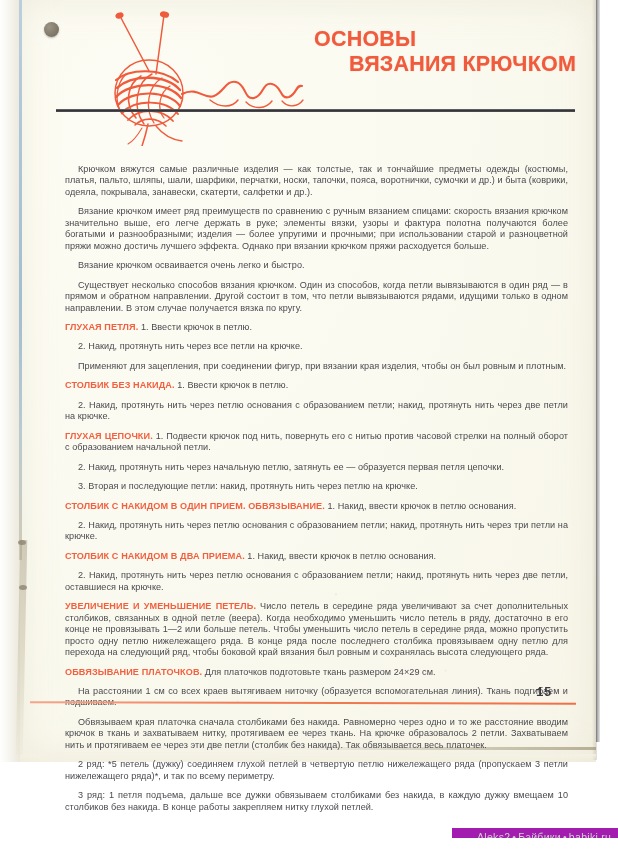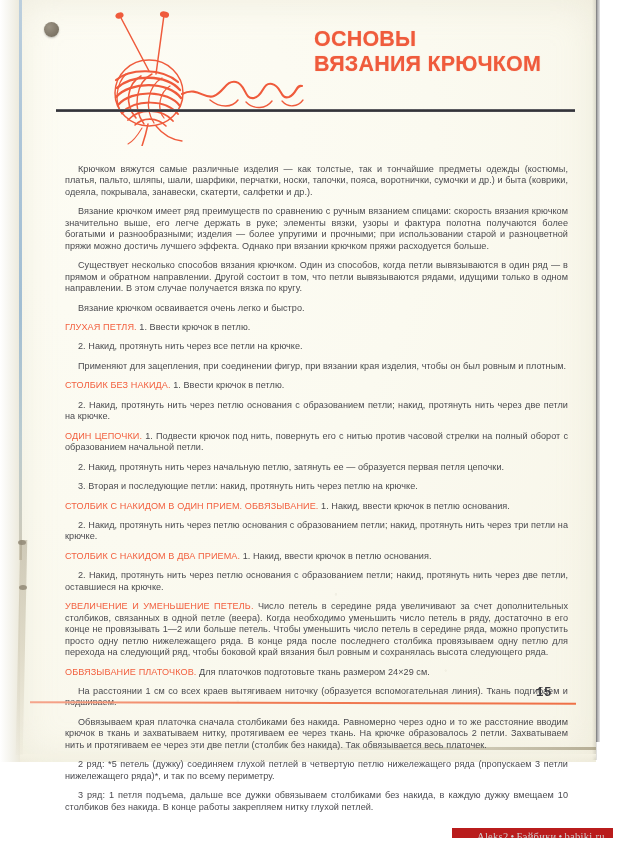--- a/index.html
+++ b/index.html
@@ -129,21 +129,21 @@
     width: 262px;
     text-align: left;
     color: #ef5b3c;
     font-weight: bold;
     font-size: 21.5px;
     line-height: 25px;
     letter-spacing: .2px;
     text-shadow: 0 0 1px rgba(239,91,60,.45);
   }
   .masthead-title span { display: block; white-space: nowrap; }
-  .title-line-2 { font-size: 21.5px; }
+  .title-line-2 { font-size: 21.5px; text-align: right; }
 
   .rule-dark {
     position: absolute;
     left: 56px;
     top: 109px;
     width: 519px;
     height: 3px;
     background: linear-gradient(to bottom,#6f6f74,#2f2f34 55%,#57575d);
   }
 
@@ -168,21 +168,21 @@
     text-align: justify;
     letter-spacing: .05px;
   }
   .body-col p {
     margin: 8px;
     text-indent: 13px;
     text-align: justify;
   }
   .hd {
     color: #f2603f;
-    font-weight: normal;
+    font-weight: bold;
     letter-spacing: .1px;
   }
   .body-col p.hdpara { text-indent: 0; }
 
   
   .folio {
     position: absolute;
     left: 536px;
     top: 686px;
     font-size: 12.5px;
@@ -200,26 +200,25 @@
     background: linear-gradient(to right,#f5a58c 0%,#ef7c55 40%,#ef7147 100%);
     transform: rotate(.16deg);
   }
 
   
   .watermark {
     position: absolute;
     left: 452px;
     top: 828px;
     padding: 3px 8px 4px 25px;
-    background: #b91c1c;
+    background: #a21caf;
     color: #cfcfcf;
     font-size: 10.5px;
     letter-spacing: .3px;
     white-space: nowrap;
-    font-family: Liberation Serif, serif;
   }
   .watermark .sep { padding: 0 2px; }
 </style>
 </head>
 <body>
 
 <div id="scan">
 
   <div class="page-sheet">
     <div class="paper-noise"></div>
@@ -278,31 +277,31 @@
   <div class="masthead-title">
     <span>ОСНОВЫ</span>
     <span class="title-line-2">ВЯЗАНИЯ КРЮЧКОМ</span>
   </div>
 
   <div class="rule-dark"></div>
 
   <div class="body-col">
     <p>Крючком вяжутся самые различные изделия — как толстые, так и тончайшие предметы одежды (костюмы, платья, пальто, шляпы, шали, шарфики, перчатки, носки, тапочки, пояса, воротнички, сумочки и др.) и быта (коврики, одеяла, покрывала, занавески, скатерти, салфетки и др.).</p>
     <p>Вязание крючком имеет ряд преимуществ по сравнению с ручным вязанием спицами: скорость вязания крючком значительно выше, его легче держать в руке; элементы вязки, узоры и фактура полотна получаются более богатыми и разнообразными; изделия — более упругими и прочными; при использовании старой и разноцветной пряжи можно достичь лучшего эффекта. Однако при вязании крючком пряжи расходуется больше.</p>
+    <p>Вязание крючком осваивается очень легко и быстро.</p>
     <p>Существует несколько способов вязания крючком. Один из способов, когда петли вывязываются в один ряд — в прямом и обратном направлении. Другой состоит в том, что петли вывязываются рядами, идущими только в одном направлении. В этом случае получается вязка по кругу.</p>
-    <p>Вязание крючком осваивается очень легко и быстро.</p>
 
     <p class="hdpara"><span class="hd">ГЛУХАЯ ПЕТЛЯ.</span><span> 1. Ввести крючок в петлю.</span></p>
     <p>2. Накид, протянуть нить через все петли на крючке.</p>
     <p>Применяют для зацепления, при соединении фигур, при вязании края изделия, чтобы он был ровным и плотным.</p>
 
     <p class="hdpara"><span class="hd">СТОЛБИК БЕЗ НАКИДА.</span><span> 1. Ввести крючок в петлю.</span></p>
     <p>2. Накид, протянуть нить через петлю основания с образованием петли; накид, протянуть нить через две петли на крючке.</p>
 
-    <p class="hdpara"><span class="hd">ОДИН ЦЕПОЧКИ.</span><span>   1. Подвести крючок под нить, повернуть его с нитью против часовой стрелки на полный оборот с образованием начальной петли.</span></p>
+    <p class="hdpara"><span class="hd">ГЛУХАЯ ЦЕПОЧКИ.</span><span>   1. Подвести крючок под нить, повернуть его с нитью против часовой стрелки на полный оборот с образованием начальной петли.</span></p>
     <p>2. Накид, протянуть нить через начальную петлю, затянуть ее — образуется первая петля цепочки.</p>
     <p>3. Вторая и последующие петли: накид, протянуть нить через петлю на крючке.</p>
 
     <p class="hdpara"><span class="hd">СТОЛБИК  С НАКИДОМ В ОДИН ПРИЕМ. ОБВЯЗЫВАНИЕ.</span><span> 1. Накид, ввести крючок в петлю основания.</span></p>
     <p>2. Накид, протянуть нить через петлю основания с образованием петли; накид, протянуть нить через три петли на крючке.</p>
 
     <p class="hdpara"><span class="hd">СТОЛБИК С НАКИДОМ В ДВА ПРИЕМА.</span><span> 1. Накид, ввести крючок в петлю основания.</span></p>
     <p>2. Накид, протянуть нить через петлю основания с образованием петли; накид, протянуть нить через две петли, оставшиеся на крючке.</p>
 
     <p class="hdpara"><span class="hd">УВЕЛИЧЕНИЕ И УМЕНЬШЕНИЕ ПЕТЕЛЬ.</span><span> Число петель в середине ряда увеличивают за счет дополнительных столбиков, связанных в одной петле (веера). Когда необходимо уменьшить число петель в ряду, достаточно в его конце не провязывать 1—2 или больше петель. Чтобы уменьшить число петель в середине ряда, можно пропустить просто одну петлю нижележащего ряда. В конце ряда после последнего столбика провязываем одну петлю для перехода на следующий ряд, чтобы боковой край вязания был ровным и сохранялась высота следующего ряда.</span></p>

